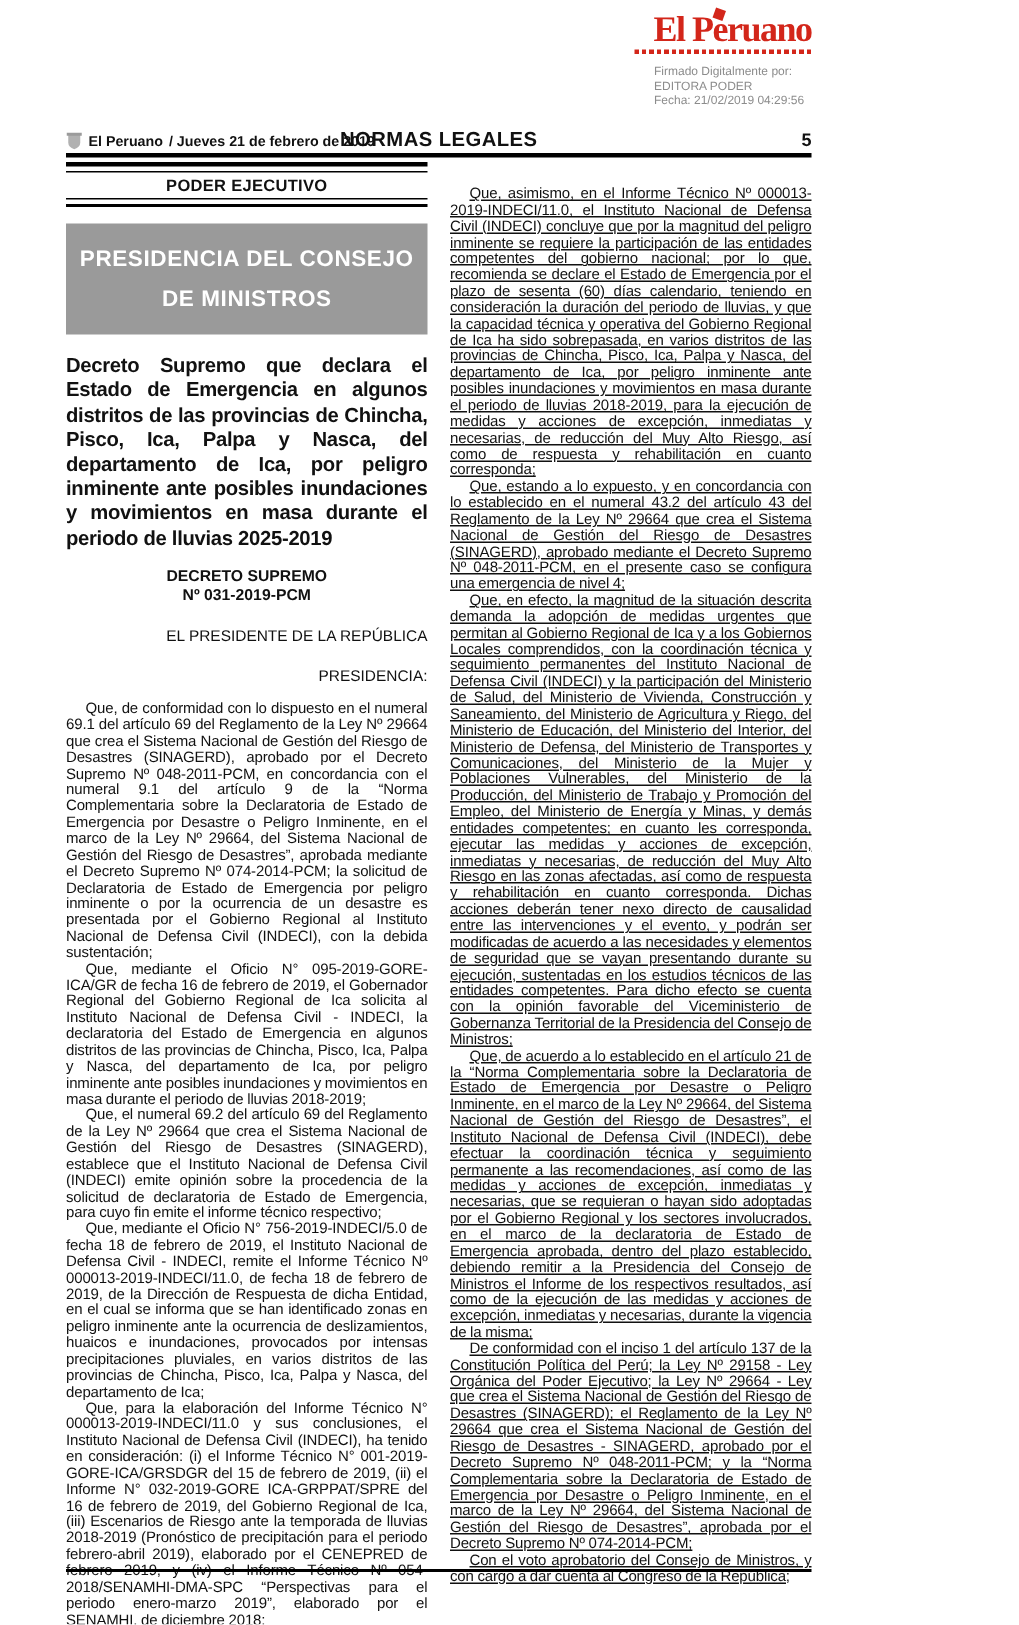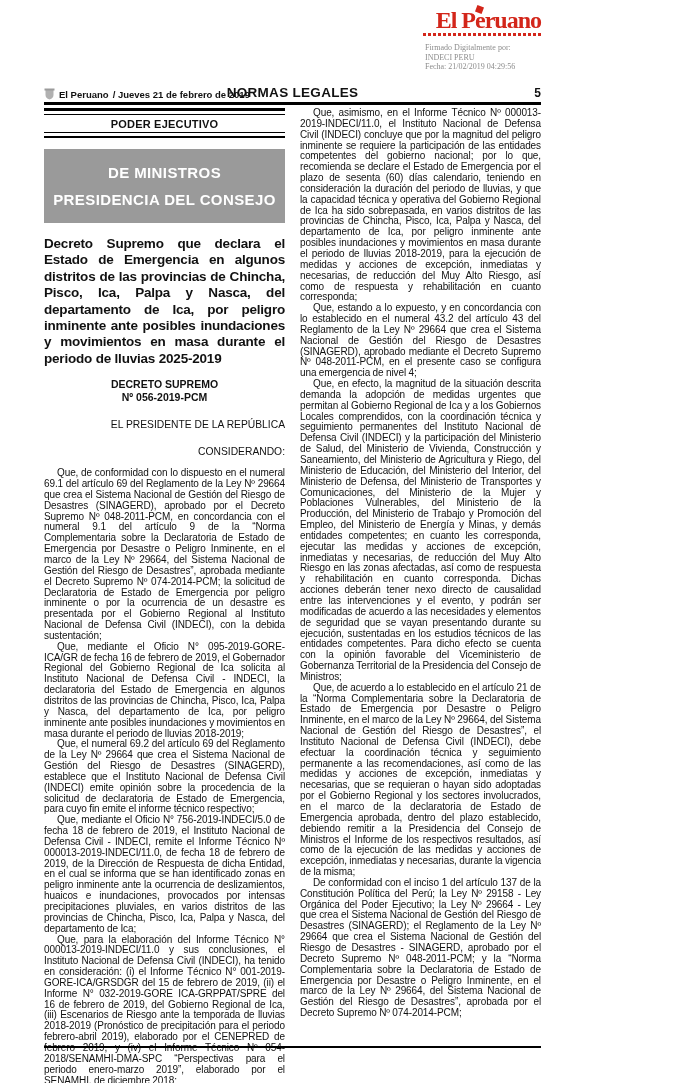--- a/index.html
+++ b/index.html
@@ -11,21 +11,21 @@
   
   .masthead { position:absolute; top:8px; right:38px; width:160px; text-align:left; }
   .logo-ornament { position:absolute; top:-2px; right:58px; width:7px; height:7px;
     background:#d3261a; transform:rotate(20deg); }
   .logo {
     font-family:"Liberation Serif", serif; font-weight:bold;
     font-size:24px; letter-spacing:-1px; color:#d3261a; line-height:24px; text-align:right;
   }
   .logo-tagline { margin-top:1px; margin-left:42px; height:3px;
     background:repeating-linear-gradient(90deg,#d3261a 0 3px,transparent 3px 5px); }
-  .signature { margin-top:7px; margin-left:44px; font-size:8px; line-height:9.5px; color:#8c8c8c;font-family:Liberation Serif, serif; }
+  .signature { margin-top:7px; margin-left:55px; font-size:8px; line-height:9.5px; color:#8c8c8c; }
 
   
   .header-row {
     position:absolute; top:84px; left:44px; right:38px; height:16px;
     border-bottom:3px solid #000; display:flex; align-items:flex-end; padding-bottom:2px;
   }
   .header-left { display:flex; align-items:center; gap:4px; font-size:9.5px; }
   .header-brand { font-weight:bold; }
   .header-date { font-weight:bold; }
   .header-center {
@@ -49,40 +49,40 @@
   }
 
   .decree-title {
     margin:13px 0 0 0; font-size:13.5px; font-weight:bold; line-height:16.4px;
     text-align:justify; letter-spacing:-0.2px;
   }
   .decree-number { margin-top:11px; text-align:center; font-weight:bold; font-size:10.5px; line-height:12.5px; }
   .subhead { margin:16px 0 0 0; padding-left:13px; font-size:10.3px;text-align:right; }
 
   .para-block { margin-top:11px; }
-  .para-block.flush { margin-top:0; }
+  .para-block.flush { margin-top:17px;text-decoration:underline; }
   .para {
     margin:0; font-size:10px; line-height:10.85px; text-align:justify;
     text-indent:13px; letter-spacing:-0.1px; word-spacing:-0.2px;
   }
 
   .bottom-rule { position:absolute; top:1046px; left:44px; right:38px; border-top:2.5px solid #000; }
 </style>
 </head>
 <body>
 
 <div class="page">
 
   <div class="masthead">
     <div class="logo-ornament"></div>
     <div class="logo">El Peruano</div>
     <div class="logo-tagline"></div>
     <div class="signature">
       <div>Firmado Digitalmente por:</div>
-      <div>INDECI PERU</div>
+      <div>EDITORA PODER</div>
       <div>Fecha: 21/02/2019 04:29:56</div>
     </div>
   </div>
 
   <div class="header-row">
     <span class="header-left">
       <svg class="coat-icon" viewBox="0 0 11 12">
         <path d="M1.5 2 L9.5 2 L9.5 7 Q9.5 10 5.5 11.5 Q1.5 10 1.5 7 Z" fill="#888"></path>
         <rect x="0.5" y="0.5" width="10" height="2" fill="#666"></rect>
       </svg>
@@ -94,50 +94,51 @@
   </div>
 
   <div class="columns">
 
     <div class="col">
       <div class="dbl-rule-top"></div>
       <div class="banner-text">PODER EJECUTIVO</div>
       <div class="dbl-rule-bottom"></div>
 
       <div class="agency-box">
+        <div>PRESIDENCIA DEL CONSEJO</div>
         <div>DE MINISTROS</div>
-        <div>PRESIDENCIA DEL CONSEJO</div>
       </div>
 
       <h1 class="decree-title">Decreto Supremo que declara el Estado de Emergencia en algunos distritos de las provincias de Chincha, Pisco, Ica, Palpa y Nasca, del departamento de Ica, por peligro inminente ante posibles inundaciones y movimientos en masa durante el periodo de lluvias 2025-2019</h1>
 
       <div class="decree-number">
         <div>DECRETO SUPREMO</div>
-        <div>Nº 056-2019-PCM</div>
+        <div>Nº 031-2019-PCM</div>
       </div>
 
       <p class="subhead">EL PRESIDENTE DE LA REPÚBLICA</p>
-      <p class="subhead">CONSIDERANDO:</p>
+      <p class="subhead">PRESIDENCIA:</p>
 
       <div class="para-block">
           <p class="para">Que, de conformidad con lo dispuesto en el numeral 69.1 del artículo 69 del Reglamento de la Ley Nº 29664 que crea el Sistema Nacional de Gestión del Riesgo de Desastres (SINAGERD), aprobado por el Decreto Supremo Nº 048-2011-PCM, en concordancia con el numeral 9.1 del artículo 9 de la “Norma Complementaria sobre la Declaratoria de Estado de Emergencia por Desastre o Peligro Inminente, en el marco de la Ley Nº 29664, del Sistema Nacional de Gestión del Riesgo de Desastres”, aprobada mediante el Decreto Supremo Nº 074-2014-PCM; la solicitud de Declaratoria de Estado de Emergencia por peligro inminente o por la ocurrencia de un desastre es presentada por el Gobierno Regional al Instituto Nacional de Defensa Civil (INDECI), con la debida sustentación;</p>
           <p class="para">Que, mediante el Oficio N° 095-2019-GORE-ICA/GR de fecha 16 de febrero de 2019, el Gobernador Regional del Gobierno Regional de Ica solicita al Instituto Nacional de Defensa Civil - INDECI, la declaratoria del Estado de Emergencia en algunos distritos de las provincias de Chincha, Pisco, Ica, Palpa y Nasca, del departamento de Ica, por peligro inminente ante posibles inundaciones y movimientos en masa durante el periodo de lluvias 2018-2019;</p>
           <p class="para">Que, el numeral 69.2 del artículo 69 del Reglamento de la Ley Nº 29664 que crea el Sistema Nacional de Gestión del Riesgo de Desastres (SINAGERD), establece que el Instituto Nacional de Defensa Civil (INDECI) emite opinión sobre la procedencia de la solicitud de declaratoria de Estado de Emergencia, para cuyo fin emite el informe técnico respectivo;</p>
           <p class="para">Que, mediante el Oficio N° 756-2019-INDECI/5.0 de fecha 18 de febrero de 2019, el Instituto Nacional de Defensa Civil - INDECI, remite el Informe Técnico Nº 000013-2019-INDECI/11.0, de fecha 18 de febrero de 2019, de la Dirección de Respuesta de dicha Entidad, en el cual se informa que se han identificado zonas en peligro inminente ante la ocurrencia de deslizamientos, huaicos e inundaciones, provocados por intensas precipitaciones pluviales, en varios distritos de las provincias de Chincha, Pisco, Ica, Palpa y Nasca, del departamento de Ica;</p>
           <p class="para">Que, para la elaboración del Informe Técnico N° 000013-2019-INDECI/11.0 y sus conclusiones, el Instituto Nacional de Defensa Civil (INDECI), ha tenido en consideración: (i) el Informe Técnico N° 001-2019-GORE-ICA/GRSDGR del 15 de febrero de 2019, (ii) el Informe N° 032-2019-GORE ICA-GRPPAT/SPRE del 16 de febrero de 2019, del Gobierno Regional de Ica, (iii) Escenarios de Riesgo ante la temporada de lluvias 2018-2019 (Pronóstico de precipitación para el periodo febrero-abril 2019), elaborado por el CENEPRED de febrero 2019, y (iv) el Informe Técnico Nº 054-2018/SENAMHI-DMA-SPC “Perspectivas para el periodo enero-marzo 2019”, elaborado por el SENAMHI, de diciembre 2018;</p>
         </div>
     </div>
 
     <div class="col">
       <div class="para-block flush">
           <p class="para">Que, asimismo, en el Informe Técnico Nº 000013-2019-INDECI/11.0, el Instituto Nacional de Defensa Civil (INDECI) concluye que por la magnitud del peligro inminente se requiere la participación de las entidades competentes del gobierno nacional; por lo que, recomienda se declare el Estado de Emergencia por el plazo de sesenta (60) días calendario, teniendo en consideración la duración del periodo de lluvias, y que la capacidad técnica y operativa del Gobierno Regional de Ica ha sido sobrepasada, en varios distritos de las provincias de Chincha, Pisco, Ica, Palpa y Nasca, del departamento de Ica, por peligro inminente ante posibles inundaciones y movimientos en masa durante el periodo de lluvias 2018-2019, para la ejecución de medidas y acciones de excepción, inmediatas y necesarias, de reducción del Muy Alto Riesgo, así como de respuesta y rehabilitación en cuanto corresponda;</p>
           <p class="para">Que, estando a lo expuesto, y en concordancia con lo establecido en el numeral 43.2 del artículo 43 del Reglamento de la Ley Nº 29664 que crea el Sistema Nacional de Gestión del Riesgo de Desastres (SINAGERD), aprobado mediante el Decreto Supremo Nº 048-2011-PCM, en el presente caso se configura una emergencia de nivel 4;</p>
           <p class="para">Que, en efecto, la magnitud de la situación descrita demanda la adopción de medidas urgentes que permitan al Gobierno Regional de Ica y a los Gobiernos Locales comprendidos, con la coordinación técnica y seguimiento permanentes del Instituto Nacional de Defensa Civil (INDECI) y la participación del Ministerio de Salud, del Ministerio de Vivienda, Construcción y Saneamiento, del Ministerio de Agricultura y Riego, del Ministerio de Educación, del Ministerio del Interior, del Ministerio de Defensa, del Ministerio de Transportes y Comunicaciones, del Ministerio de la Mujer y Poblaciones Vulnerables, del Ministerio de la Producción, del Ministerio de Trabajo y Promoción del Empleo, del Ministerio de Energía y Minas, y demás entidades competentes; en cuanto les corresponda, ejecutar las medidas y acciones de excepción, inmediatas y necesarias, de reducción del Muy Alto Riesgo en las zonas afectadas, así como de respuesta y rehabilitación en cuanto corresponda. Dichas acciones deberán tener nexo directo de causalidad entre las intervenciones y el evento, y podrán ser modificadas de acuerdo a las necesidades y elementos de seguridad que se vayan presentando durante su ejecución, sustentadas en los estudios técnicos de las entidades competentes. Para dicho efecto se cuenta con la opinión favorable del Viceministerio de Gobernanza Territorial de la Presidencia del Consejo de Ministros;</p>
           <p class="para">Que, de acuerdo a lo establecido en el artículo 21 de la “Norma Complementaria sobre la Declaratoria de Estado de Emergencia por Desastre o Peligro Inminente, en el marco de la Ley Nº 29664, del Sistema Nacional de Gestión del Riesgo de Desastres”, el Instituto Nacional de Defensa Civil (INDECI), debe efectuar la coordinación técnica y seguimiento permanente a las recomendaciones, así como de las medidas y acciones de excepción, inmediatas y necesarias, que se requieran o hayan sido adoptadas por el Gobierno Regional y los sectores involucrados, en el marco de la declaratoria de Estado de Emergencia aprobada, dentro del plazo establecido, debiendo remitir a la Presidencia del Consejo de Ministros el Informe de los respectivos resultados, así como de la ejecución de las medidas y acciones de excepción, inmediatas y necesarias, durante la vigencia de la misma;</p>
           <p class="para">De conformidad con el inciso 1 del artículo 137 de la Constitución Política del Perú; la Ley Nº 29158 - Ley Orgánica del Poder Ejecutivo; la Ley Nº 29664 - Ley que crea el Sistema Nacional de Gestión del Riesgo de Desastres (SINAGERD); el Reglamento de la Ley Nº 29664 que crea el Sistema Nacional de Gestión del Riesgo de Desastres - SINAGERD, aprobado por el Decreto Supremo Nº 048-2011-PCM; y la “Norma Complementaria sobre la Declaratoria de Estado de Emergencia por Desastre o Peligro Inminente, en el marco de la Ley Nº 29664, del Sistema Nacional de Gestión del Riesgo de Desastres”, aprobada por el Decreto Supremo Nº 074-2014-PCM;</p>
+          <p class="para">Con el voto aprobatorio del Consejo de Ministros, y con cargo a dar cuenta al Congreso de la República;</p>
         </div>
     </div>
 
   </div>
 
   <div class="bottom-rule"></div>
 
 </div>
 
 </body></html>

